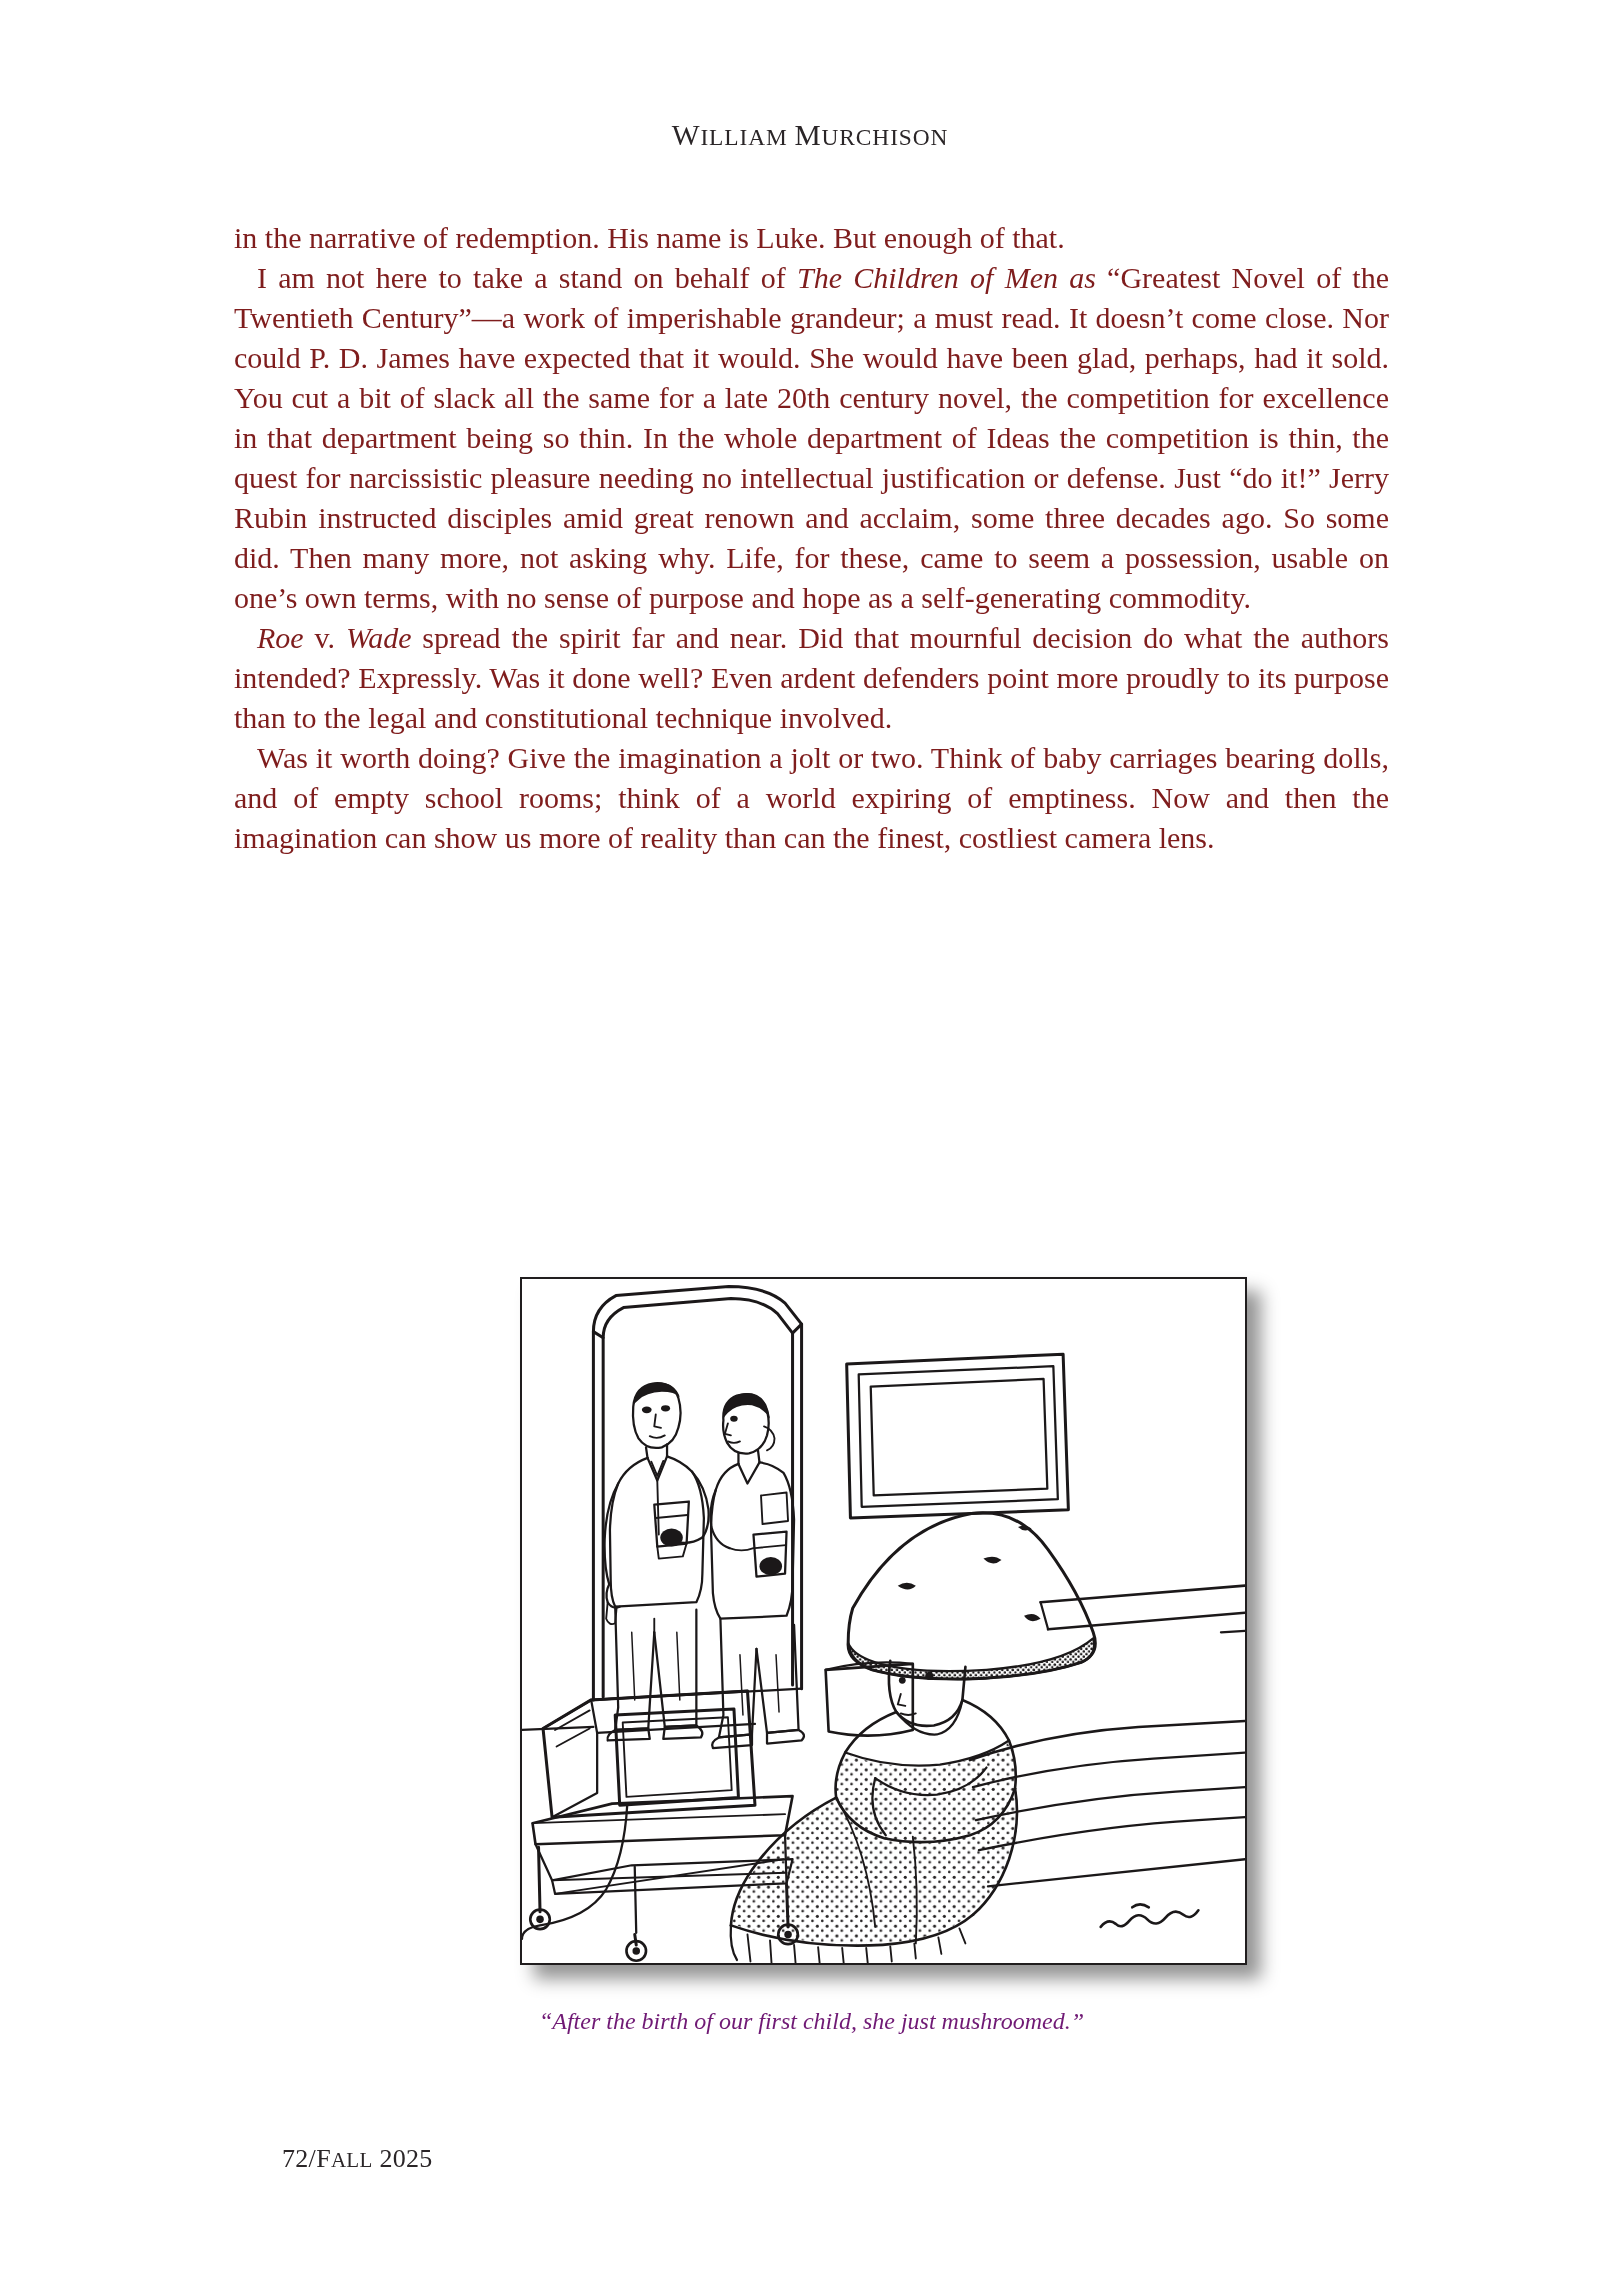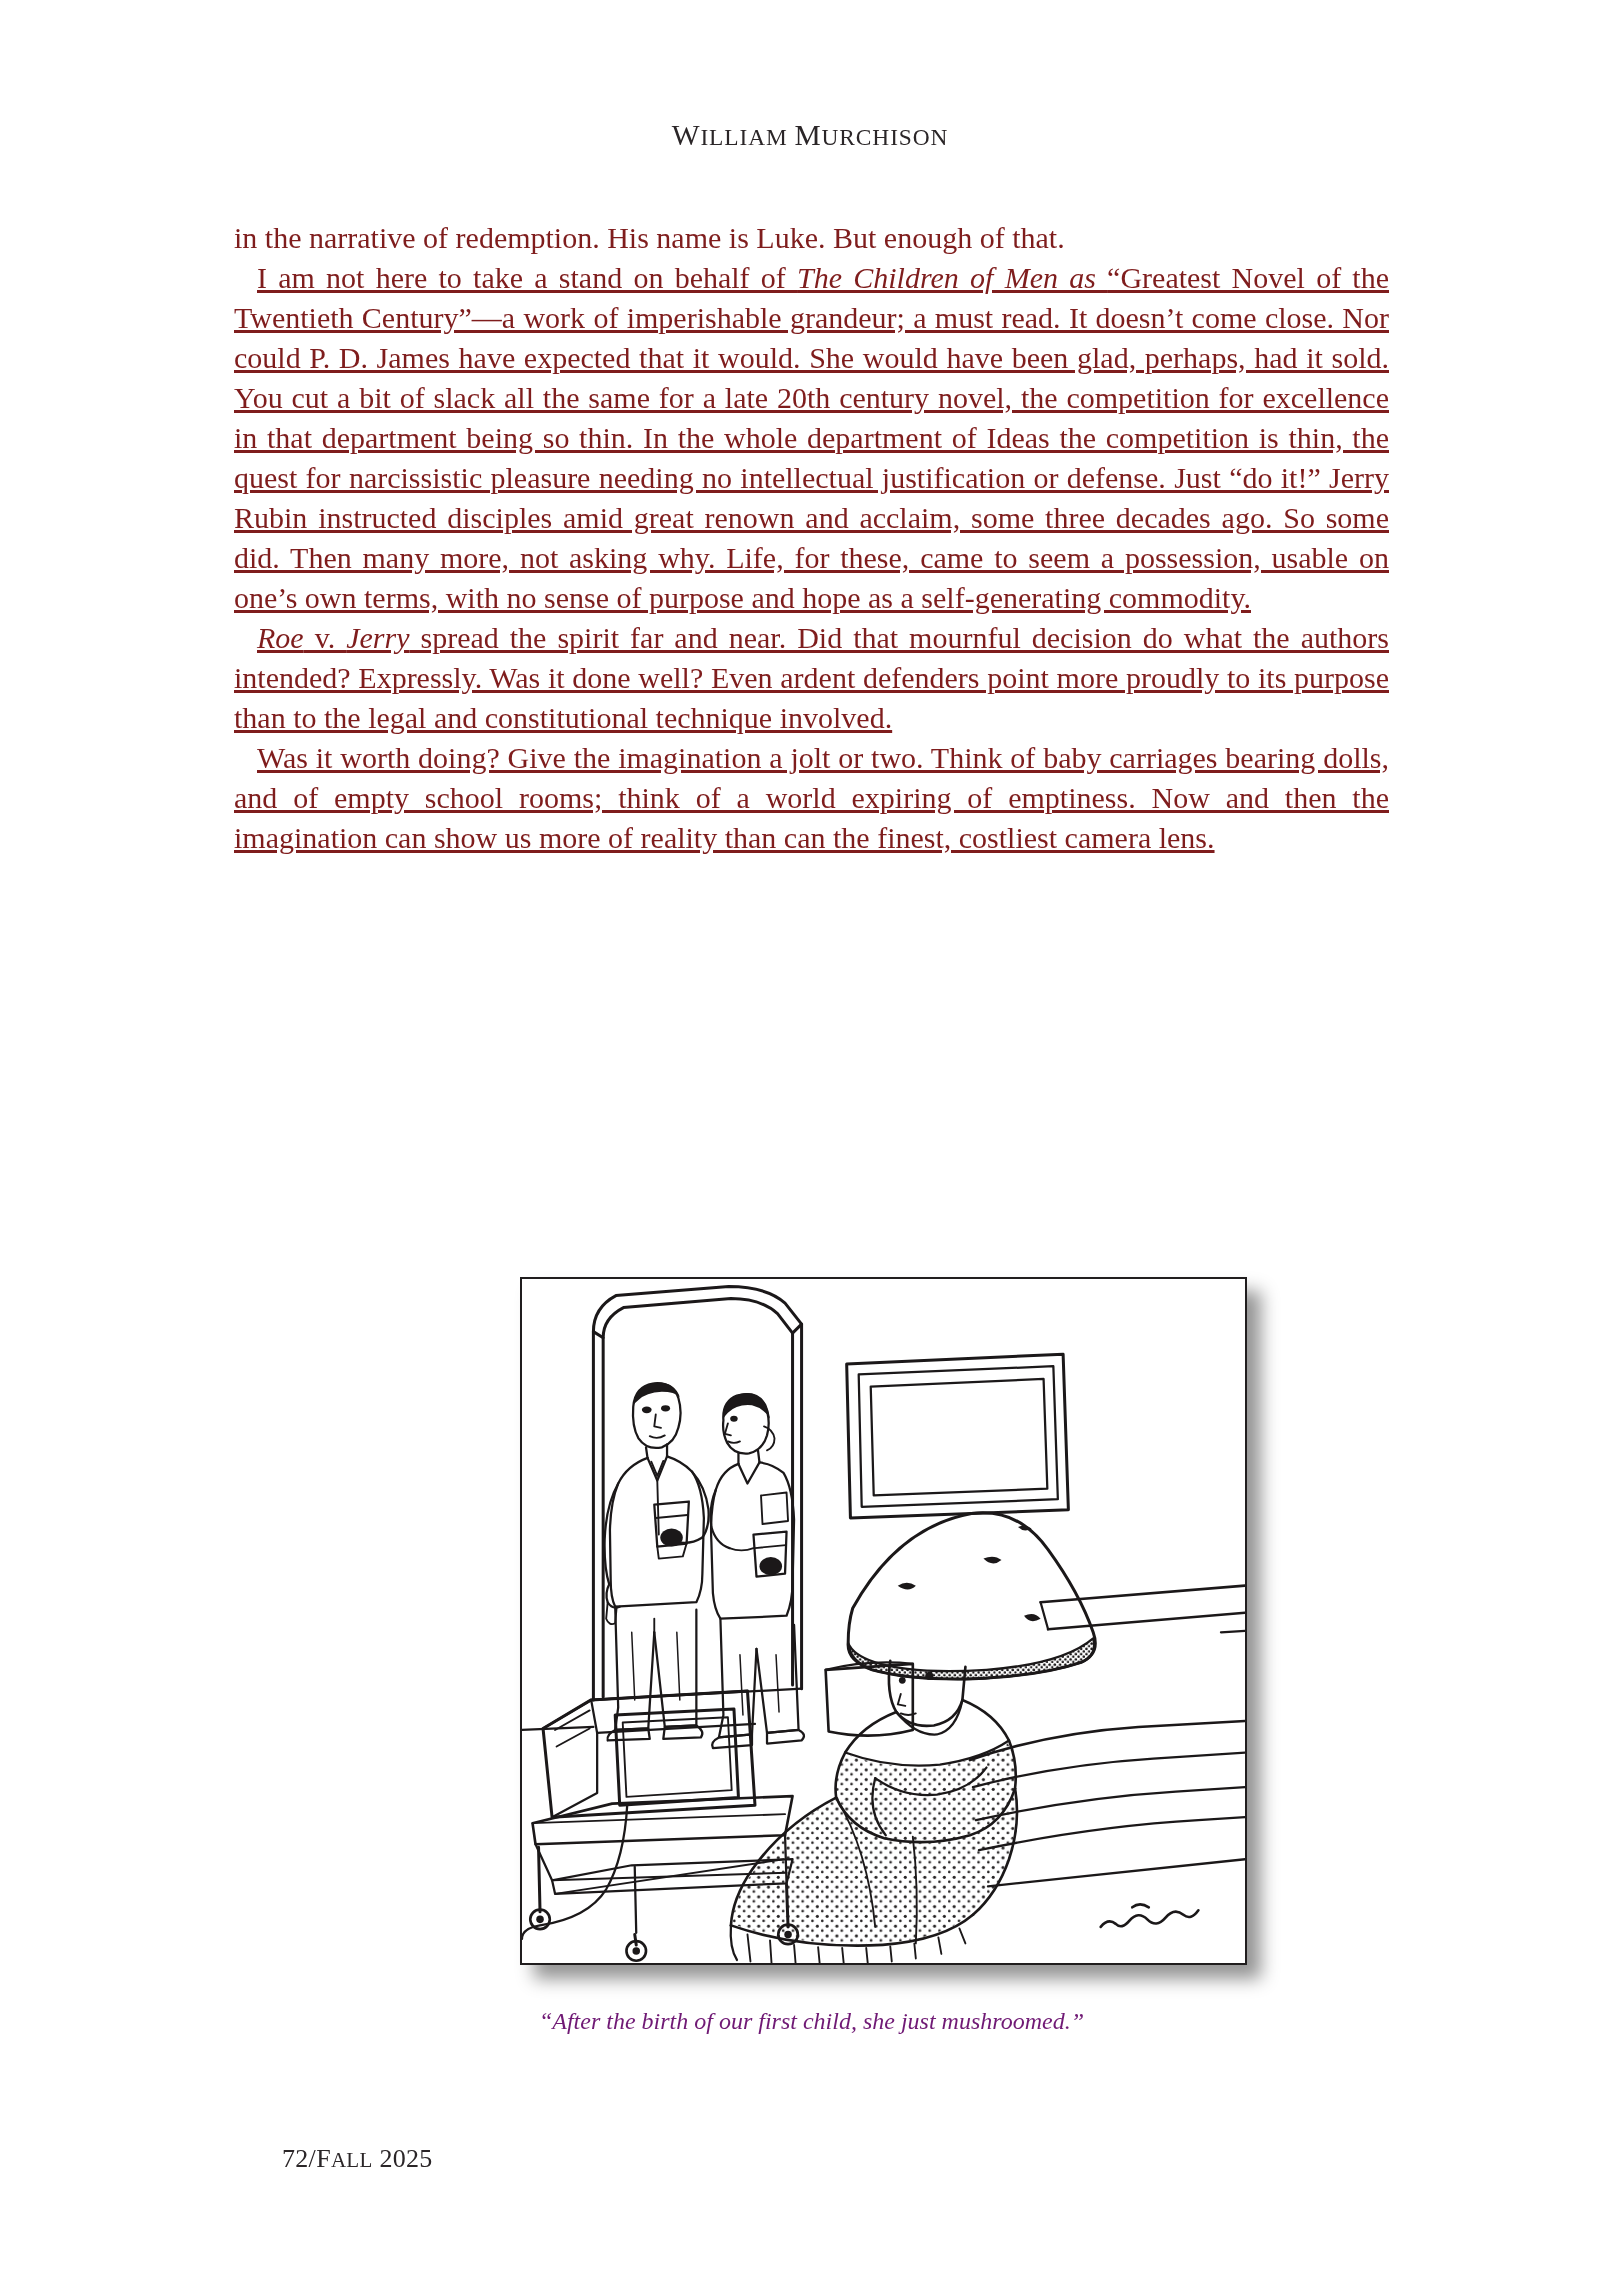--- a/index.html
+++ b/index.html
@@ -49,21 +49,21 @@
   p.body {
     margin: 0;
     font-size: 30px;
     line-height: 40px;
     text-align: justify;
     text-justify: inter-word;
     -webkit-hyphens: none;
     hyphens: none;
     color: #7f1d1d;
   }
-  p.indent { text-indent: 23px; text-decoration: underline; }
+  p.indent { text-indent: 23px; }
   .ital { font-style: italic; }
 
   
   .cartoon-wrap {
     position: absolute;
     left: 520px;
     top: 1277px;
     width: 756px;
     height: 718px;
   }
@@ -110,21 +110,21 @@
 
 <div class="page">
 
   <div class="running-head">
     <span class="smallcaps-first">W</span><span class="smallcaps-rest">ILLIAM</span><span class="smallcaps-rest">&nbsp;</span><span class="smallcaps-first">M</span><span class="smallcaps-rest">URCHISON</span>
   </div>
 
   <div class="column">
     <p class="body" id="para-1"><span>in the narrative of redemption. His name is Luke. But enough of that.</span></p>
     <p class="body indent" id="para-2"><span>I am not here to take a stand on behalf of </span><span class="ital">The Children of Men as </span><span>“Greatest Novel of the Twentieth Century”—a work of imperishable grandeur; a must read. It doesn’t come close. Nor could P. D. James have expected that it would. She would have been glad, perhaps, had it sold. You cut a bit of slack all the same for a late 20th century novel, the competition for excellence in that department being so thin. In the whole department of Ideas the competition is thin, the quest for narcissistic pleasure needing no intellectual justification or defense. Just “do it!” Jerry Rubin instructed disciples amid great renown and acclaim, some three decades ago. So some did. Then many more, not asking why. Life, for these, came to seem a possession, usable on one’s own terms, with no sense of purpose and hope as a self-generating commodity.</span></p>
-    <p class="body indent" id="para-3"><span class="ital">Roe</span><span> v. </span><span class="ital">Jerry</span><span> spread the spirit far and near. Did that mournful decision do what the authors intended? Expressly. Was it done well? Even ardent defenders point more proudly to its purpose than to the legal and constitutional technique involved.</span></p>
+    <p class="body indent" id="para-3"><span class="ital">Roe</span><span> v. </span><span class="ital">Wade</span><span> spread the spirit far and near. Did that mournful decision do what the authors intended? Expressly. Was it done well? Even ardent defenders point more proudly to its purpose than to the legal and constitutional technique involved.</span></p>
     <p class="body indent" id="para-4"><span>Was it worth doing? Give the imagination a jolt or two. Think of baby carriages bearing dolls, and of empty school rooms; think of a world expiring of emptiness. Now and then the imagination can show us more of reality than can the finest, costliest camera lens.</span></p>
   </div>
 
   <div class="cartoon-wrap">
     <div class="cartoon-frame">
       <svg viewBox="0 0 962 910" xmlns="http://www.w3.org/2000/svg" fill="none" stroke="#1b1819" stroke-width="3" stroke-linecap="round" stroke-linejoin="round">
         <defs>
           <pattern id="dots" width="13" height="13" patternUnits="userSpaceOnUse">
             <circle cx="3" cy="3" r="2.1" fill="#1b1819" stroke="none"></circle>
             <circle cx="9.5" cy="9" r="1.7" fill="#1b1819" stroke="none"></circle>

